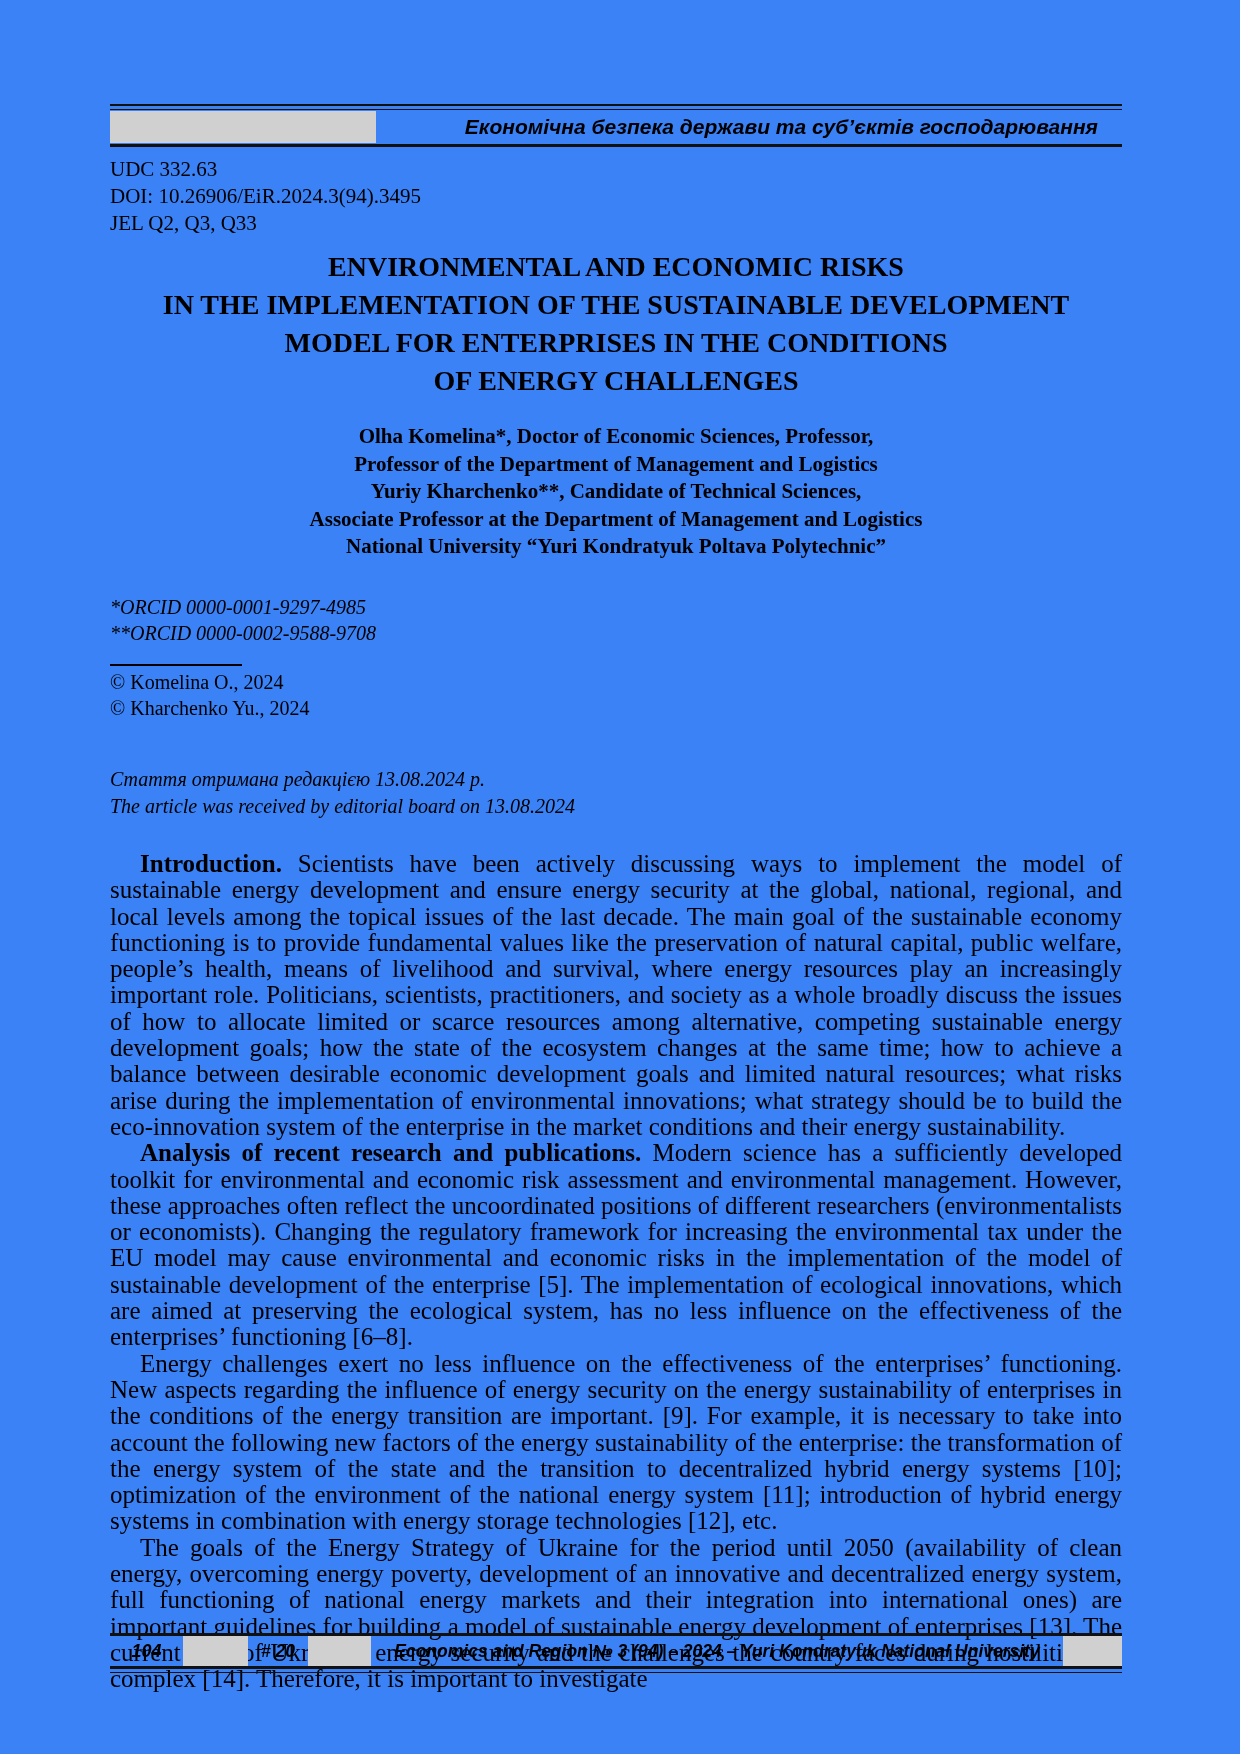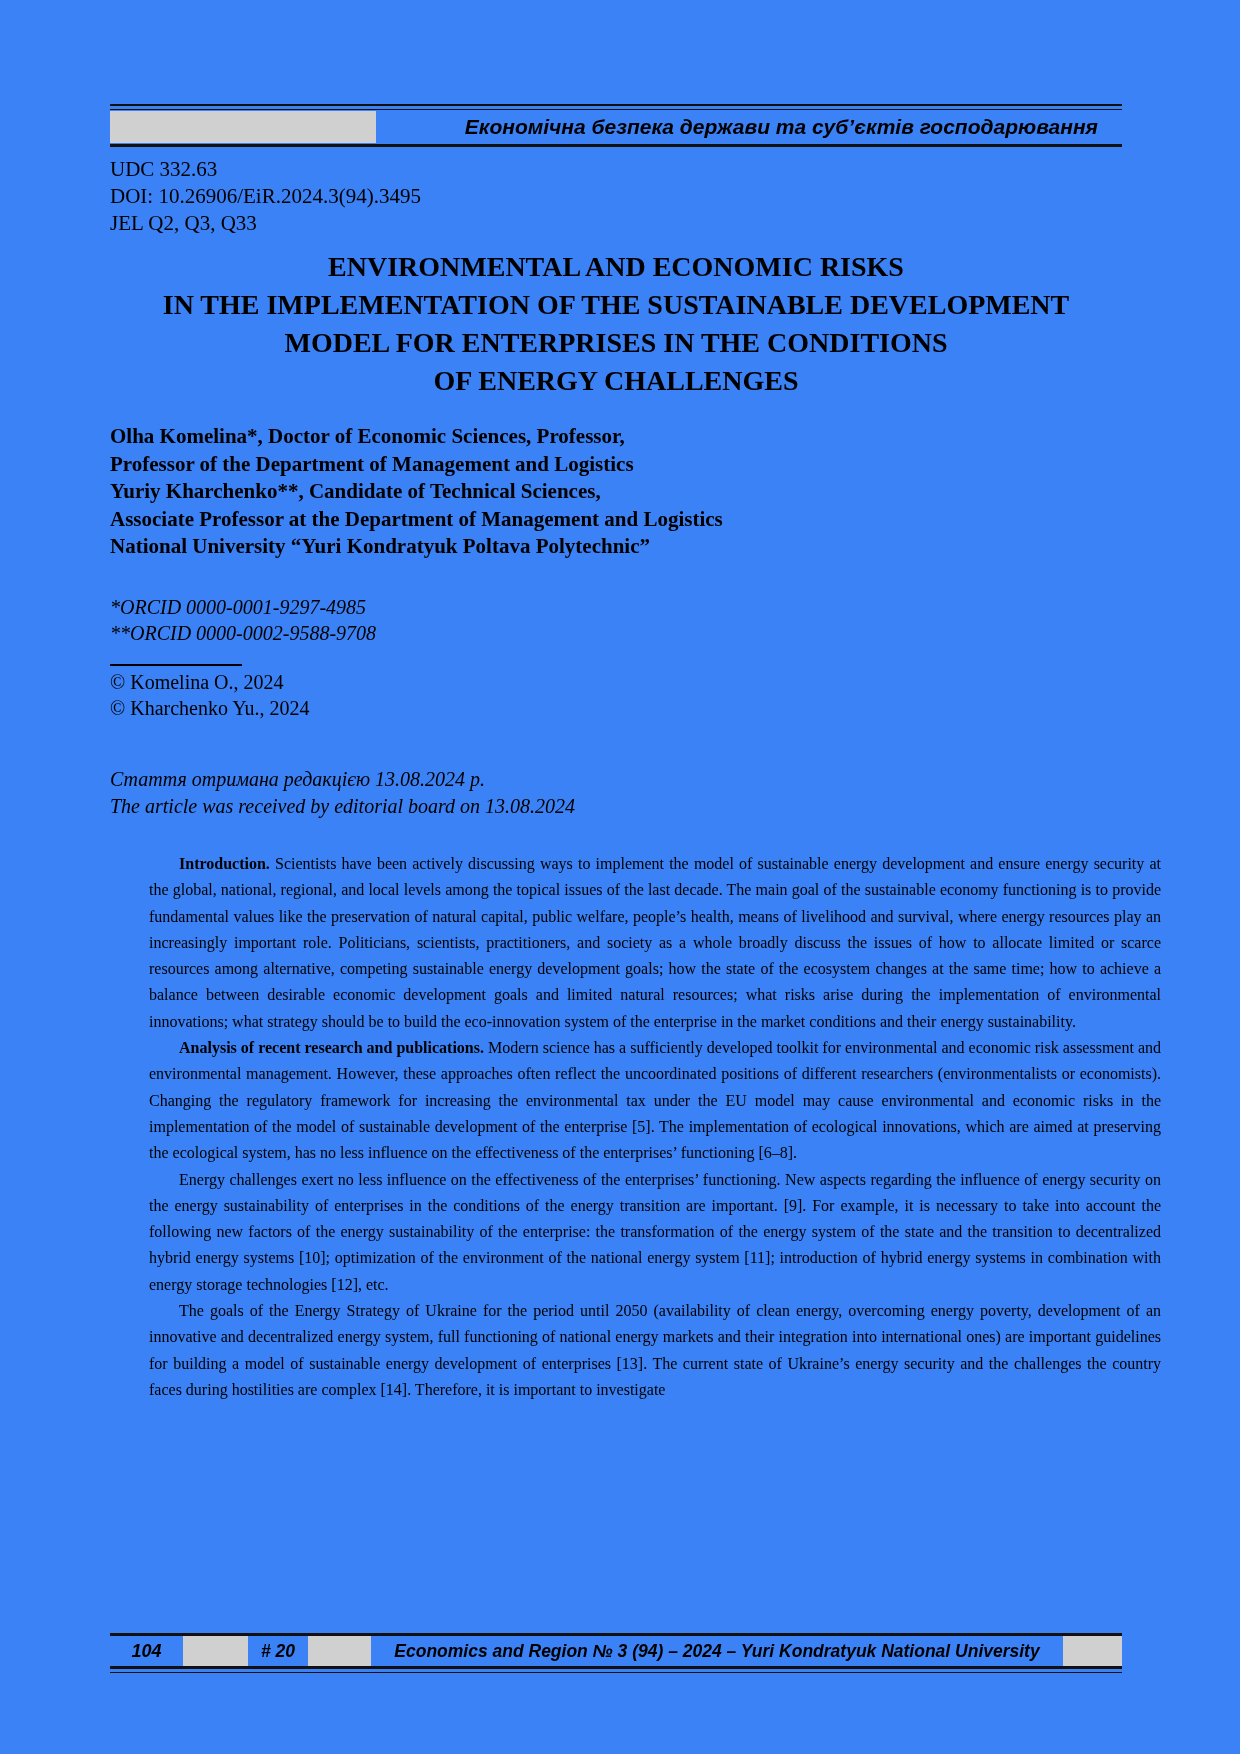--- a/index.html
+++ b/index.html
@@ -27,33 +27,33 @@
 
   
   .title-block {
     position:absolute; left:110px; top:248px; width:1012px;
     text-align:center; font-weight:bold; font-size:28px; line-height:38px;
   }
 
   
   .authors-block {
     position:absolute; left:110px; top:423px; width:1012px;
-    text-align:left; font-weight:bold; font-size:21px; line-height:27.5px;
+    text-align:center; font-weight:bold; font-size:21px; line-height:27.5px;
   }
 
   
   .orcid-block { position:absolute; left:110px; top:594px; font-style:italic; font-size:20px; line-height:26px; }
   .copyright-block { position:absolute; left:110px; top:664px; font-size:20px; line-height:26px; }
   .copy-rule { width:132px; border-top:2px solid #000; margin-bottom:3px; }
   .received-block { position:absolute; left:110px; top:766px; font-style:italic; font-size:20px; line-height:27px; }
 
   
   .body-block {
     position:absolute; left:110px; top:851px; width:1012px;
-    font-size:16px; line-height:26.3px; text-align:justify;margin-left:39px;
+    font-size:25px; line-height:26.3px; text-align:justify;
   }
   .body-block p { margin:0; text-indent:30px; }
 
   
   .footer-band {
     position:absolute; left:110px; top:1633px; width:1012px;
     font-family:"Liberation Sans", sans-serif; font-weight:bold; font-style:italic;
   }
   .ft-row {
     display:flex; align-items:center; height:30px;

